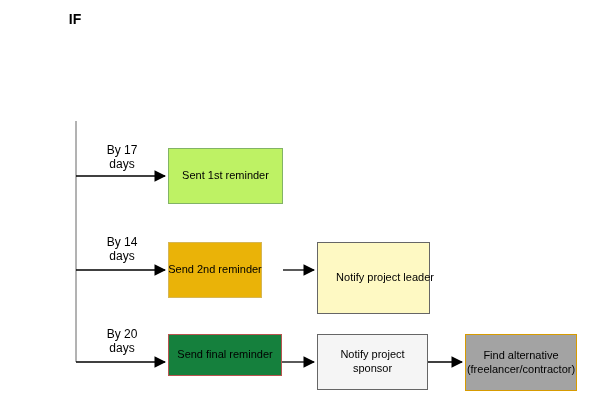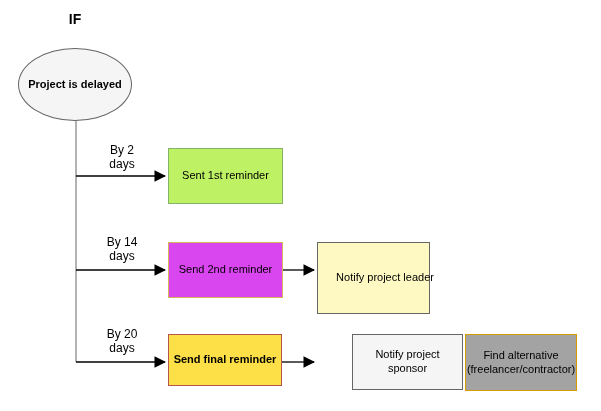--- a/index.html
+++ b/index.html
@@ -38,36 +38,35 @@
     <path d="M76,270 L165,270" stroke="#000" stroke-width="1.3" fill="none" marker-end="url(#arrowhead)"></path>
     <path d="M76,362 L165,362" stroke="#000" stroke-width="1.3" fill="none" marker-end="url(#arrowhead)"></path>
     <path d="M283,270 L314,270" stroke="#000" stroke-width="1.3" fill="none" marker-end="url(#arrowhead)"></path>
     <path d="M282,362 L314,362" stroke="#000" stroke-width="1.3" fill="none" marker-end="url(#arrowhead)"></path>
     <path d="M428,362 L462,362" stroke="#000" stroke-width="1.3" fill="none" marker-end="url(#arrowhead)"></path>
   </svg>
 
   <div class="hdr" style="left:40px;top:11px;width:70px;">IF</div>
 
 
-  <div class="node ellipse" style="left: 18px; top: 48px; width: 114px; height: 73px; background-color: rgb(245, 245, 245); border-color: rgb(102, 102, 102);">Project is delayed</div>
 
-  <div class="cond" style="left:92px;top:144px;width:60px;">By 2
+  <div class="cond" style="left:92px;top:144px;width:60px;">By 17
 days</div>
   <div class="cond" style="left:92px;top:236px;width:60px;">By 14
 days</div>
   <div class="cond" style="left:92px;top:328px;width:60px;">By 20
 days</div>
 
   <div class="node" style="left: 168px; top: 148px; width: 115px; height: 56px; background-color: #bef264; border-color: rgb(130, 179, 102);">Sent 1st reminder</div>
 
-  <div class="node" style="left: 168px; top: 242px; width: 115px; height: 56px; background-color: #d946ef; border-color: rgb(214, 182, 86);">Send 2nd reminder</div>
+  <div class="node" style="left: 168px; top: 242px; width: 94px; height: 56px; background-color: #eab308; border-color: rgb(214, 182, 86);">Send 2nd reminder</div>
 
   <div class="node" style="left: 317px; top: 242px; width: 113px; height: 72px; background-color: #fef9c3; border-color: rgb(102, 102, 102); padding-left: 23px;">Notify project leader</div>
 
-  <div class="node" style="left: 168px; top: 334px; width: 114px; height: 52px; background-color: #fde047; border-color: rgb(184, 84, 80); font-weight: bold;">Send final reminder</div>
+  <div class="node" style="left: 168px; top: 334px; width: 114px; height: 42px; background-color: #15803d; border-color: rgb(184, 84, 80);">Send final reminder</div>
 
-  <div class="node" style="left: 317px; top: 334px; width: 111px; height: 56px; background-color: rgb(245, 245, 245); border-color: rgb(102, 102, 102); margin-left: 35px;">Notify project
+  <div class="node" style="left: 317px; top: 334px; width: 111px; height: 56px; background-color: rgb(245, 245, 245); border-color: rgb(102, 102, 102);">Notify project
 sponsor</div>
 
   <div class="node" style="left: 465px; top: 334px; width: 112px; height: 57px; background-color: #a3a3a3; border-color: rgb(215, 155, 0);">Find alternative
 (freelancer/contractor)</div>
 
 </div>
 
 </body></html>

